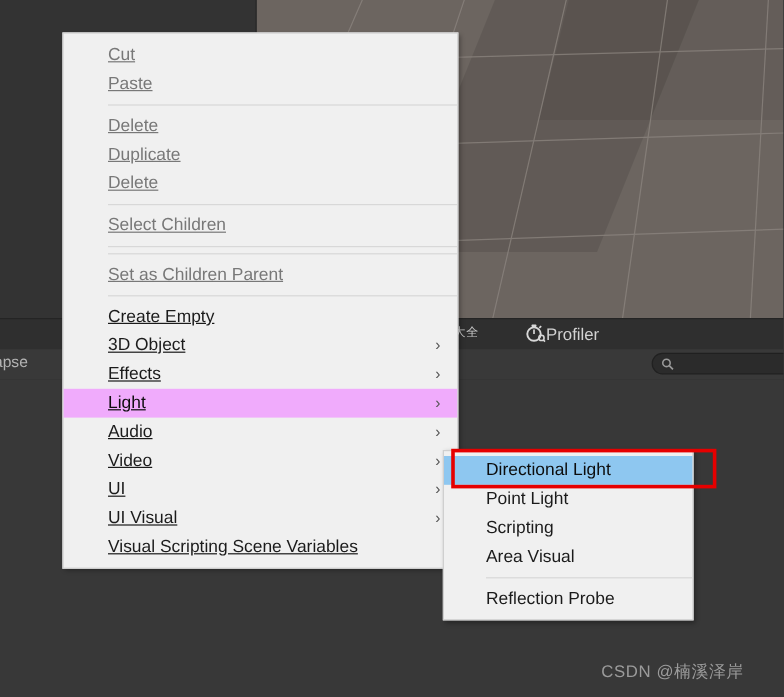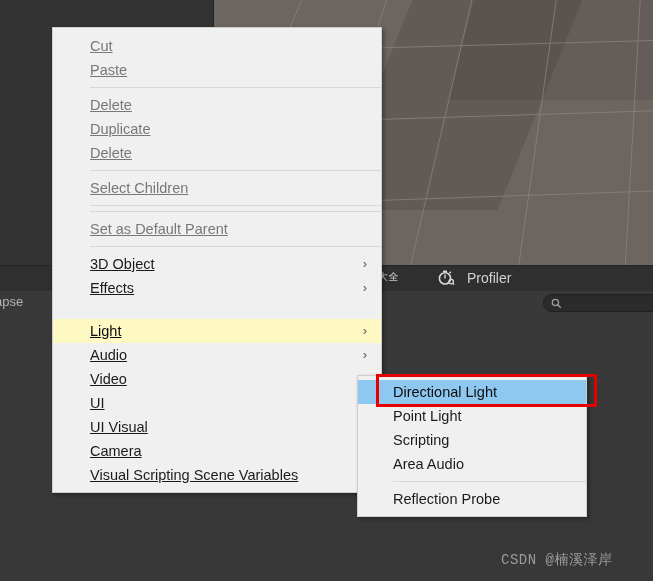--- a/index.html
+++ b/index.html
@@ -89,21 +89,21 @@
     left: 378px; top: 4px;
     font-size: 10px;
     color: #c9c9c9;
     letter-spacing: 0.5px;
   }
   .profiler-tab {
     position: absolute;
     left: 437px; top: 4px;
     display: flex;
     align-items: center;
-    gap: 12px;
+    gap: 0;
   }
   .profiler-label {
     font-size: 14px;
     color: #d2d2d2;
   }
 
   
   .toolbar2 {
     position: absolute;
     left: 0; top: 291px;
@@ -162,43 +162,42 @@
     height: 24px;
     line-height: 24px;
     padding-left: 37px;
     padding-right: 12px;
     white-space: nowrap;
     cursor: default;
     text-decoration: underline;
   }
   .ctx-menu .mi.disabled { color: #787878; }
   .ctx-menu .mi.sel {
-    background: #fef9c3;
+    background: #f0abfc;
     color: #0d0d0d;
-    margin-top: 19px;
   }
   .ctx-menu .sep {
     height: 1px;
     background: #d8d8d8;
     margin: 5px 0 5px 37px;
   }
   .chev {
     position: absolute;
     right: 14px; top: 0;
     height: 24px;
     line-height: 24px;
     font-size: 13px;
     color: #555;
   }
 
   
   .sub-menu {
     position: absolute;
-    left: 357px; top: 375px;
-    width: 230px;
+    left: 369px; top: 375px;
+    width: 209px;
     background: #f0f0f0;
     border: 1px solid #cfcfcf;
     box-shadow: 2px 2px 4px rgba(0,0,0,0.35);
     box-sizing: border-box;
     padding: 4px 0 5px 0;
     font-size: 14.5px;
     color: #1b1b1b;
   }
   .sub-menu .mi {
     position: relative;
@@ -229,21 +228,20 @@
     z-index: 40;
   }
 
   
   .watermark {
     position: absolute;
     left: 501px; top: 551px;
     font-size: 14px;
     color: #9b9b9b;
     letter-spacing: 0.5px;
-    font-family: Liberation Mono, monospace;
   }
 </style>
 </head>
 <body>
 
 <div id="app">
 
   <div class="editor-bg"></div>
 
   <div class="hierarchy-strip"></div>
@@ -306,38 +304,38 @@
       <div class="mi disabled"><span>Cut</span></div>
       <div class="mi disabled"><span>Paste</span></div>
       <div class="sep"></div>
       <div class="mi disabled"><span>Delete</span></div>
       <div class="mi disabled"><span>Duplicate</span></div>
       <div class="mi disabled"><span>Delete</span></div>
       <div class="sep"></div>
       <div class="mi disabled"><span>Select Children</span></div>
       <div class="sep"></div>
       <div class="sep"></div>
-      <div class="mi disabled"><span>Set as Default Parent</span></div>
-      <div class="sep"></div>
+      <div class="mi disabled"><span>Set as Children Parent</span></div>
+      <div class="sep"></div>
+      <div class="mi"><span>Create Empty</span></div>
       <div class="mi"><span>3D Object</span><span class="chev">›</span></div>
       <div class="mi"><span>Effects</span><span class="chev">›</span></div>
       <div class="mi sel"><span>Light</span><span class="chev">›</span></div>
       <div class="mi"><span>Audio</span><span class="chev">›</span></div>
       <div class="mi"><span>Video</span><span class="chev">›</span></div>
       <div class="mi"><span>UI</span><span class="chev">›</span></div>
       <div class="mi"><span>UI Visual</span><span class="chev">›</span></div>
-      <div class="mi"><span>Camera</span></div>
       <div class="mi"><span>Visual Scripting Scene Variables</span></div>
     </div>
 
   <div class="sub-menu" id="sub-menu">
       <div class="mi sel"><span>Directional Light</span></div>
       <div class="mi"><span>Point Light</span></div>
       <div class="mi"><span>Scripting</span></div>
-      <div class="mi"><span>Area Audio</span></div>
+      <div class="mi"><span>Area Visual</span></div>
       <div class="sep"></div>
       <div class="mi"><span>Reflection Probe</span></div>
     </div>
 
   <div class="red-box"></div>
 
   <div class="watermark">CSDN @楠溪泽岸</div>
 
 </div>
 

